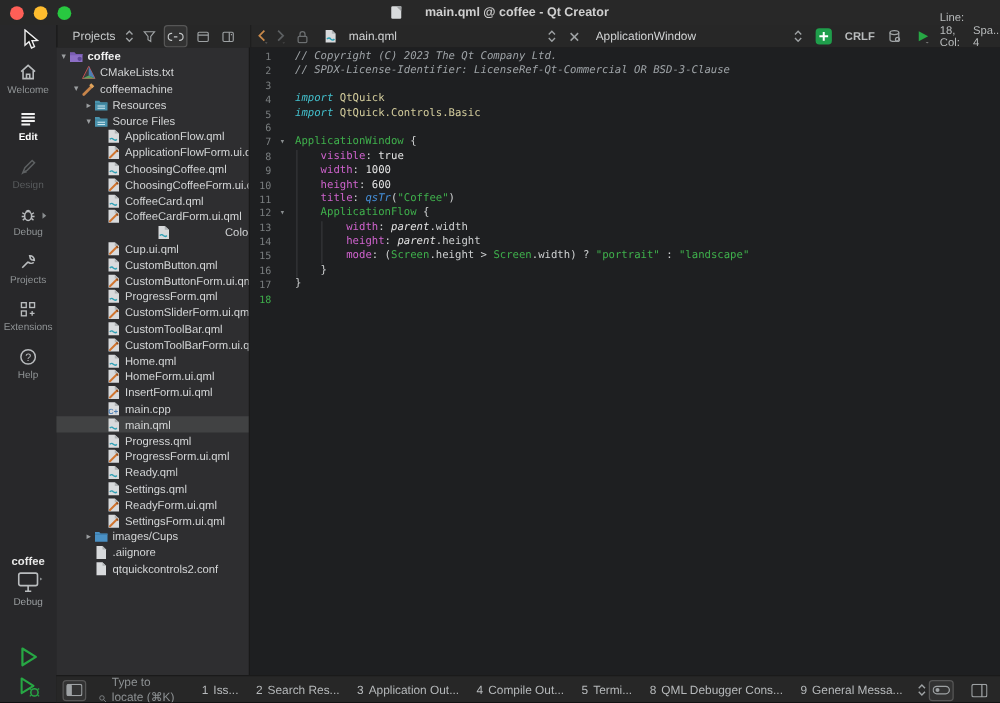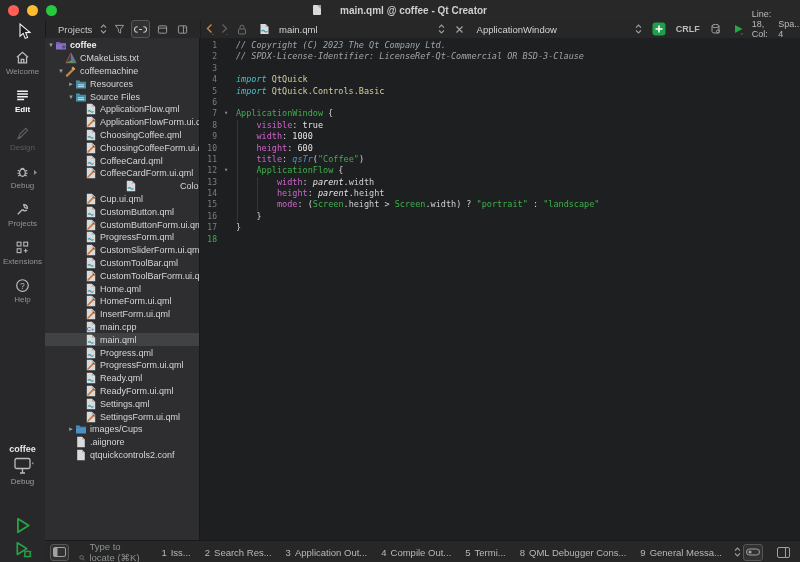--- a/index.html
+++ b/index.html
@@ -601,36 +601,36 @@
           </svg>
         </span>
     <span class="tlabel">Ready.qml</span>
       </div>
       <div class="trow" style="padding-left: 32px;">
         <span class="arrow"></span>
     <span class="ticon">
           <svg width="12" height="12" viewBox="0 0 12 12">
             <path d="M1.8 0.8 h5 L10.2 3.8 V11.2 H1.8 Z" fill="#d8dadc"></path>
             <path d="M6.8 0.8 V3.8 H10.2" fill="#aeb2b4"></path>
+            <path d="M2.8 8.4 q1.8 -1.5 2.8 0 q1.8 1.5 2.8 0" stroke="#2f9fb4" stroke-width="1.1" fill="none"></path>
+          </svg>
+        </span>
+    <span class="tlabel">Settings.qml</span>
+      </div>
+      <div class="trow" style="padding-left: 32px;">
+        <span class="arrow"></span>
+    <span class="ticon">
+          <svg width="12" height="12" viewBox="0 0 12 12">
+            <path d="M1.8 0.8 h5 L10.2 3.8 V11.2 H1.8 Z" fill="#d8dadc"></path>
+            <path d="M6.8 0.8 V3.8 H10.2" fill="#aeb2b4"></path>
             <path d="M3 10 L8.6 4.4" stroke="#d0742f" stroke-width="1.6" stroke-linecap="round"></path>
             <path d="M8.2 4 l1.4 1.4" stroke="#8a4a1c" stroke-width="1.2"></path>
           </svg>
         </span>
     <span class="tlabel">ReadyForm.ui.qml</span>
-      </div>
-      <div class="trow" style="padding-left: 32px;">
-        <span class="arrow"></span>
-    <span class="ticon">
-          <svg width="12" height="12" viewBox="0 0 12 12">
-            <path d="M1.8 0.8 h5 L10.2 3.8 V11.2 H1.8 Z" fill="#d8dadc"></path>
-            <path d="M6.8 0.8 V3.8 H10.2" fill="#aeb2b4"></path>
-            <path d="M2.8 8.4 q1.8 -1.5 2.8 0 q1.8 1.5 2.8 0" stroke="#2f9fb4" stroke-width="1.1" fill="none"></path>
-          </svg>
-        </span>
-    <span class="tlabel">Settings.qml</span>
       </div>
       <div class="trow" style="padding-left: 32px;">
         <span class="arrow"></span>
     <span class="ticon">
           <svg width="12" height="12" viewBox="0 0 12 12">
             <path d="M1.8 0.8 h5 L10.2 3.8 V11.2 H1.8 Z" fill="#d8dadc"></path>
             <path d="M6.8 0.8 V3.8 H10.2" fill="#aeb2b4"></path>
             <path d="M3 10 L8.6 4.4" stroke="#d0742f" stroke-width="1.6" stroke-linecap="round"></path>
             <path d="M8.2 4 l1.4 1.4" stroke="#8a4a1c" stroke-width="1.2"></path>
           </svg>

